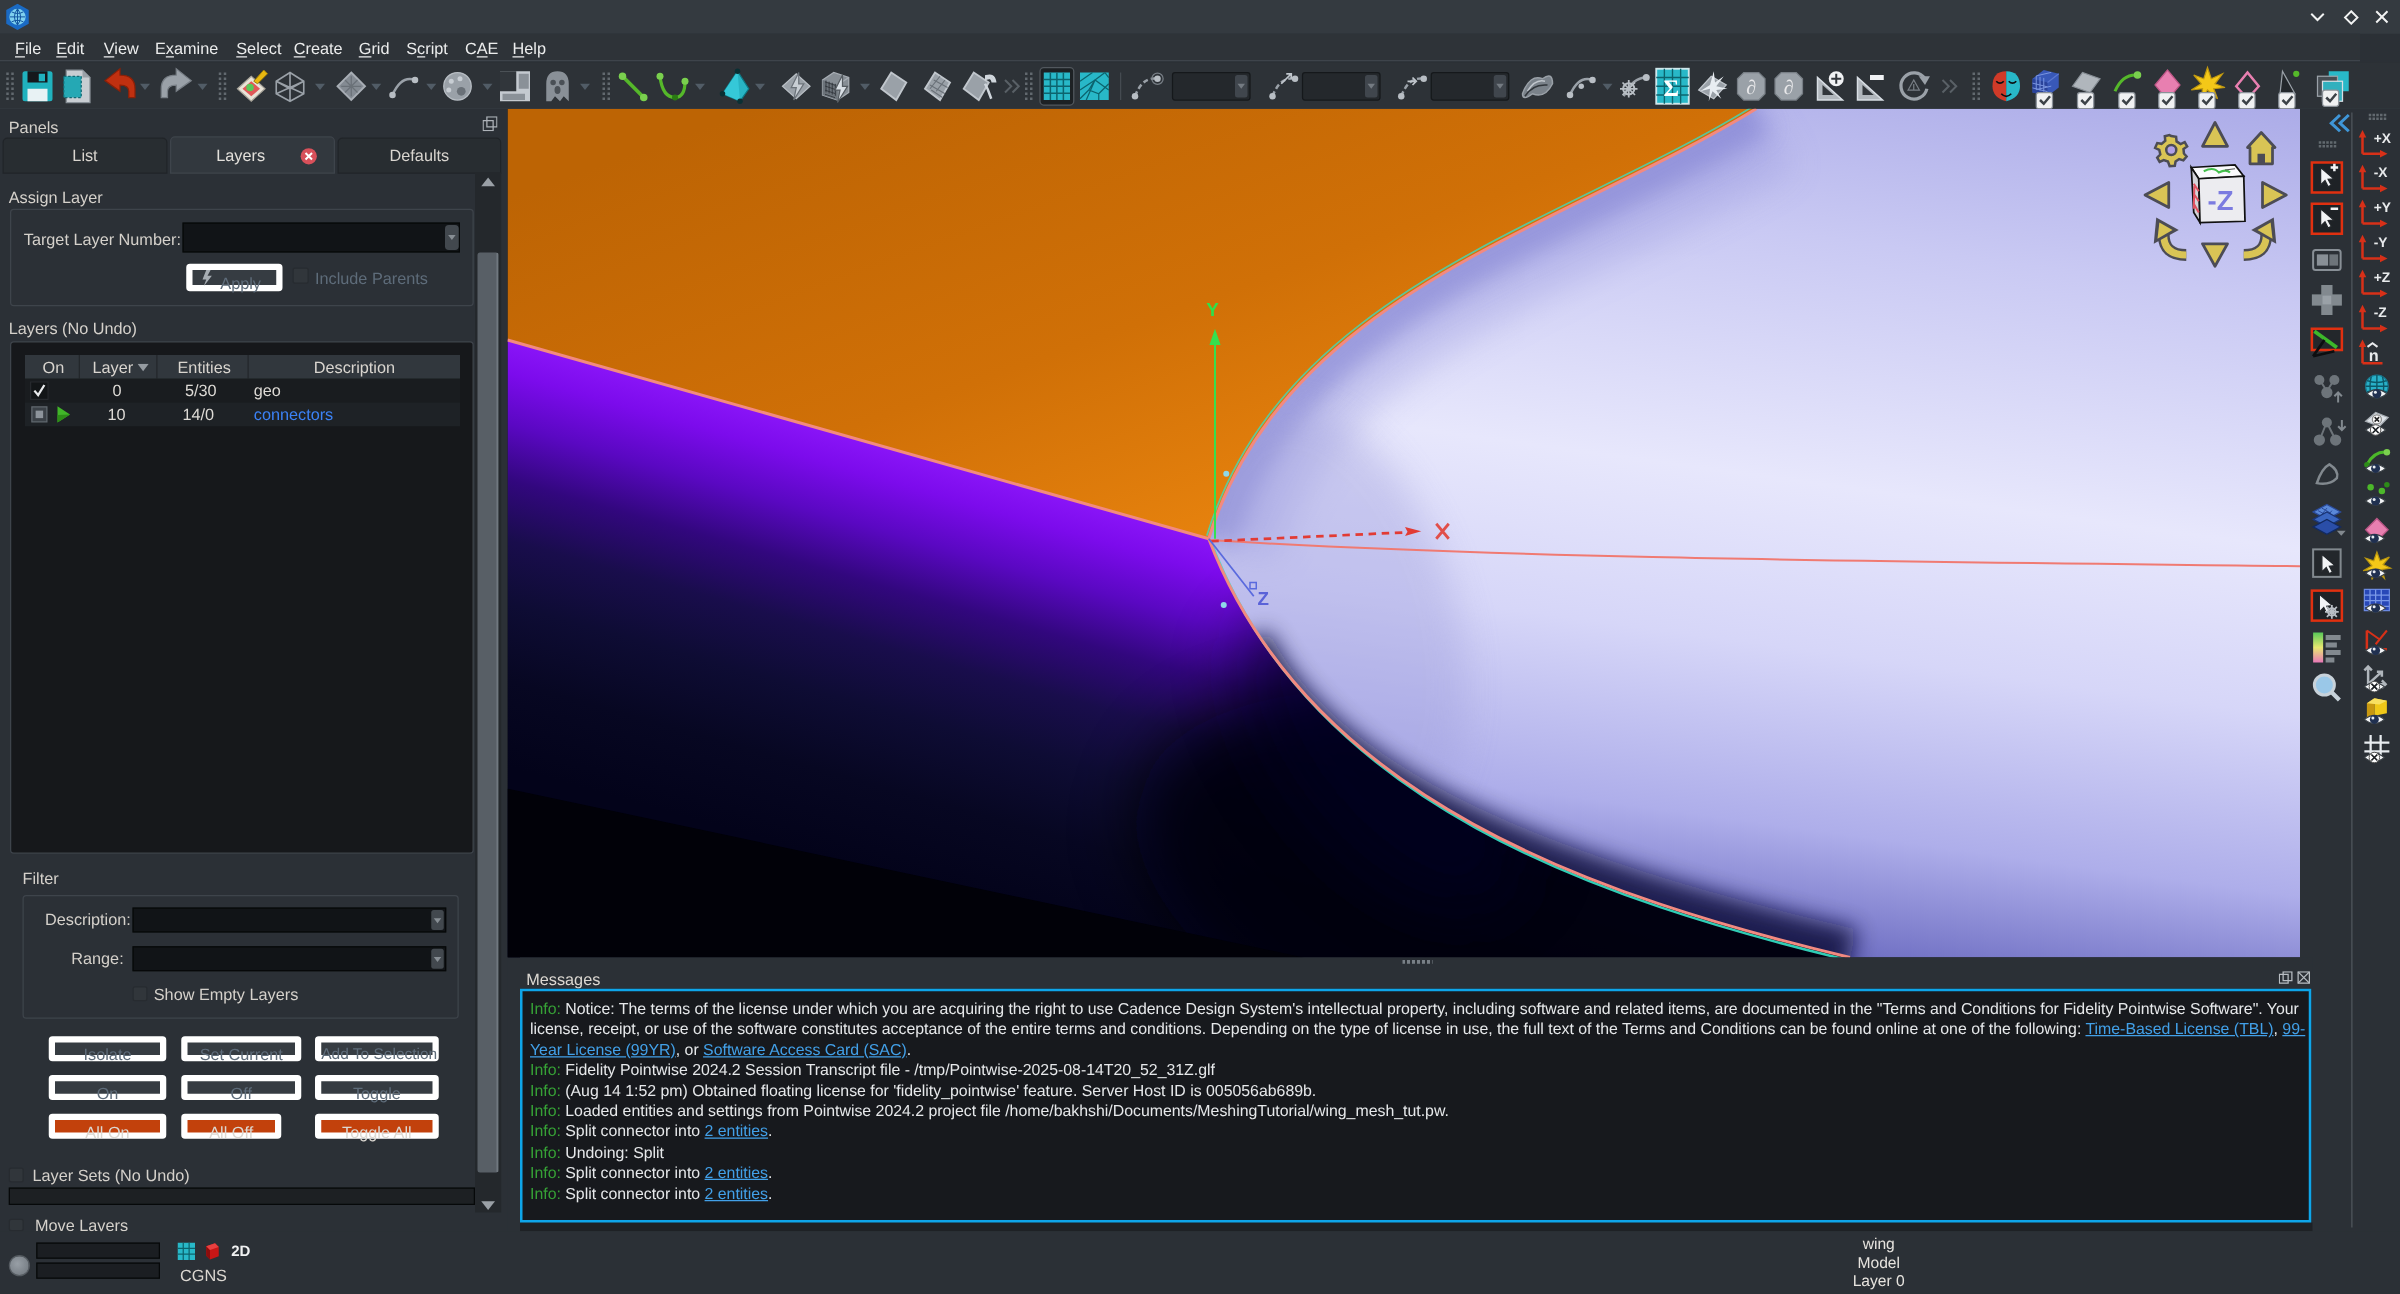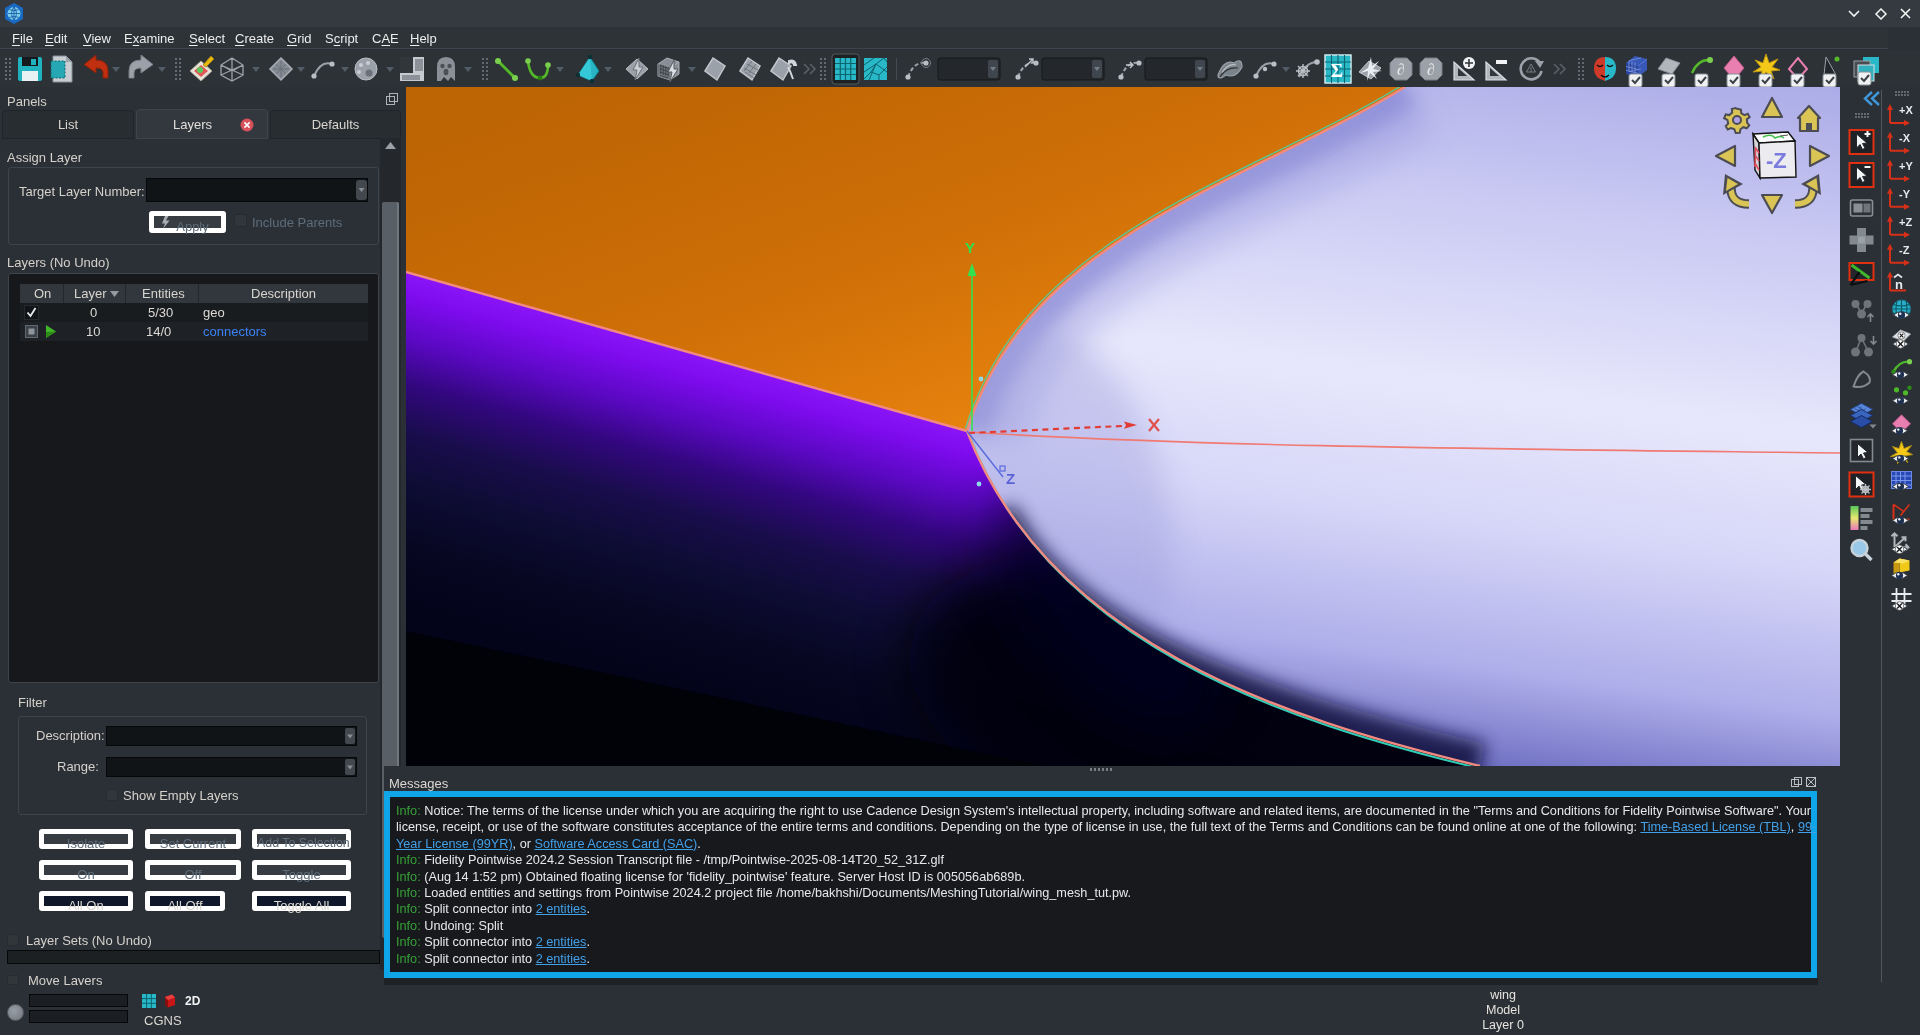--- a/index.html
+++ b/index.html
@@ -12,25 +12,25 @@
 #menubar { left:0; top:27px; width:1888px; height:22px; background:#2e3338; border-bottom:1px solid #3e444b; }
 .menu { position:absolute; top:4px; color:#eceded; font-size:13px; }
 .menu u { text-decoration:underline; text-underline-offset:2px; }
 #toolbar { left:0; top:50px; width:1920px; height:37px; background:#2d3237; border-bottom:1px solid #3e444b; }
 
 #lpanel { left:0; top:88px; width:406px; height:897px; background:#2b3036; }
 .ptext { position:absolute; color:#d5d1cb; }
 .gbox { position:absolute; border:1px solid #3e444b; border-radius:3px; }
 .sunken { position:absolute; background:#111417; border:1px solid #060809; }
 .btn { position:absolute; background:#363c42; border:5px solid #ffffff; border-radius:3px; text-align:center; color:#5e6c7a; font-size:13px; white-space:nowrap; }
-.btn.en { background:#0f172a; color:#dcd8d2; }
+.btn.en { background:#c2410c; color:#dcd8d2; }
 .cb { position:absolute; width:13px; height:13px; background:#31363b; border:1px solid #272b30; border-radius:2px; }
 
-#messages { left:384px; top:766px; width:1434px; height:214px; background:#2b3036; }
-#msgbox { left:0px; top:25px; width:1433px; height:187px; background:#17191d; border:6px solid #0ea5e9; }
+#messages { left:416px; top:766px; width:1434px; height:214px; background:#2b3036; }
+#msgbox { left:0px; top:25px; width:1433px; height:187px; background:#17191d; border:2px solid #0ea5e9; }
 #msgtext { left:6px; top:6px; width:1424px; font-size:12.7px; line-height:16.4px; color:#e6e8ea; white-space:nowrap; overflow:hidden; }
 #msgtext .inf { color:#36a136; }
 #msgtext a { color:#42a0e8; text-decoration:underline; }
 
 #statusbar { left:0; top:985px; width:1920px; height:50px; background:#2b3036; }
 </style>
 </head>
 <body>
 <div id="app">
   <div class="abs" id="titlebar">

